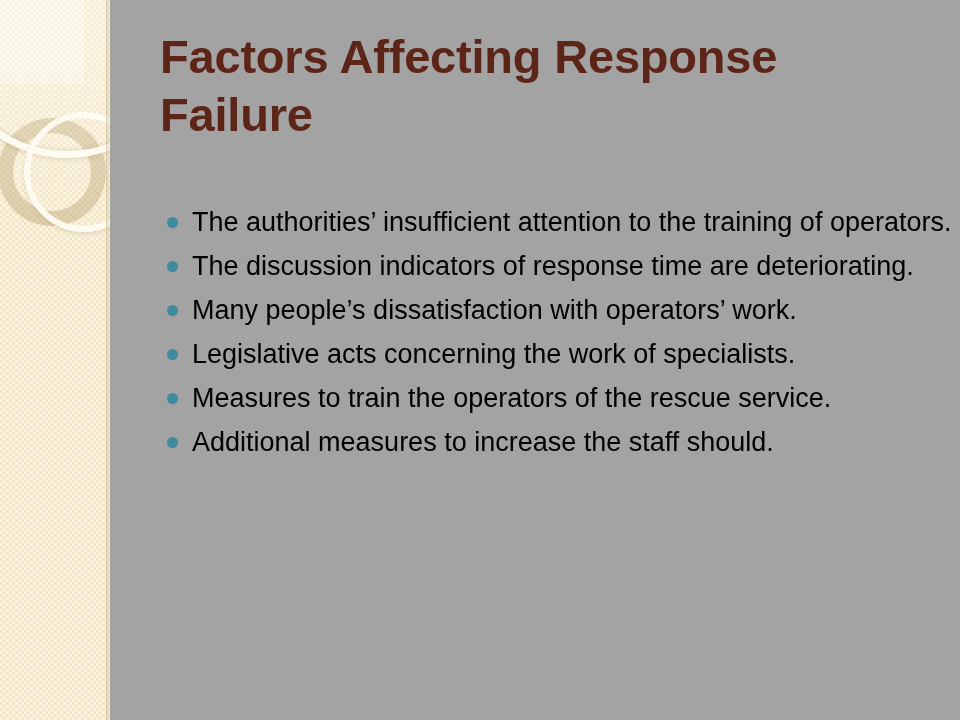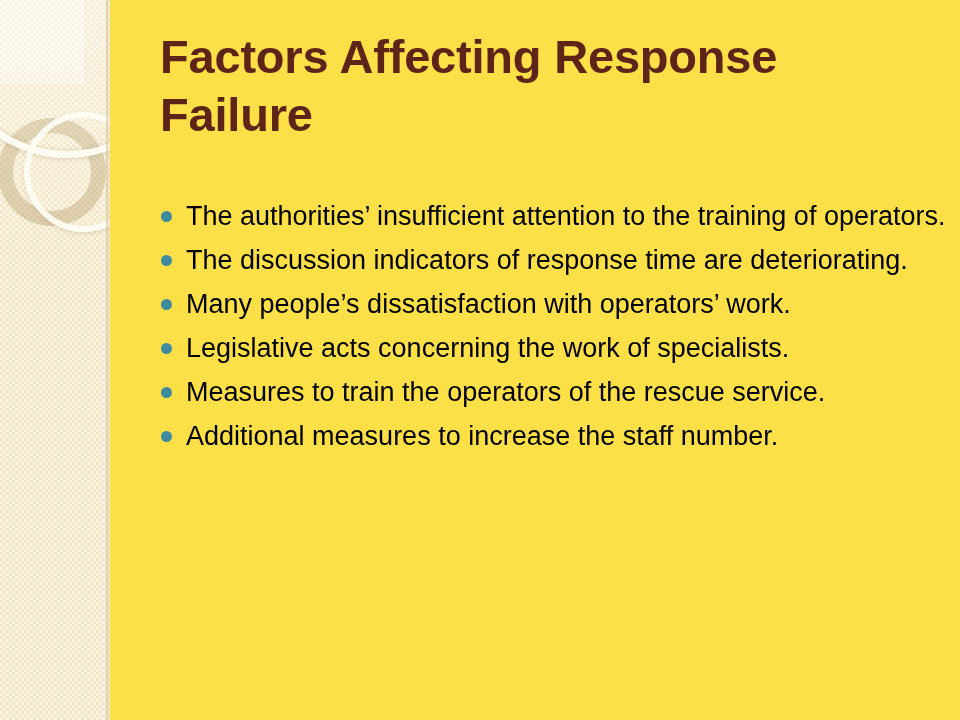--- a/index.html
+++ b/index.html
@@ -5,21 +5,21 @@
   html, body {
     margin: 0;
     padding: 0;
     background: #ffffff;
   }
 
   #slide {
     position: relative;
     width: 960px;
     height: 720px;
-    background: #fde047;
+    background: #a3a3a3;
     overflow: hidden;
     font-family: "Liberation Sans", sans-serif;
   }
 
   
   .sidebar {
     position: absolute;
     left: 0;
     top: 0;
     width: 110px;
@@ -115,21 +115,21 @@
     line-height: 58px;
     letter-spacing: -0.2px;
   }
 
   
   .body-list {
     position: absolute;
     left: 150px;
     top: 186px;
     width: 790px;
-    margin: 8px;
+    margin: 14px;
     padding: 0;
     list-style: none;
   }
 
   .bullet-item {
     position: relative;
     padding-left: 28px;
     margin: 0 0 0 0;
     color: #000000;
     font-size: 27px;
@@ -178,17 +178,17 @@
     <li class="bullet-item">
       <span class="bullet-dot"></span>
       <span>Legislative acts concerning the work of specialists.</span>
     </li>
     <li class="bullet-item">
       <span class="bullet-dot"></span>
       <span>Measures to train the operators of the rescue service.</span>
     </li>
     <li class="bullet-item">
       <span class="bullet-dot"></span>
-      <span>Additional measures to increase the staff number.</span>
+      <span>Additional measures to increase the staff should.</span>
     </li>
   </ul>
 
 </div>
 
 </body></html>

